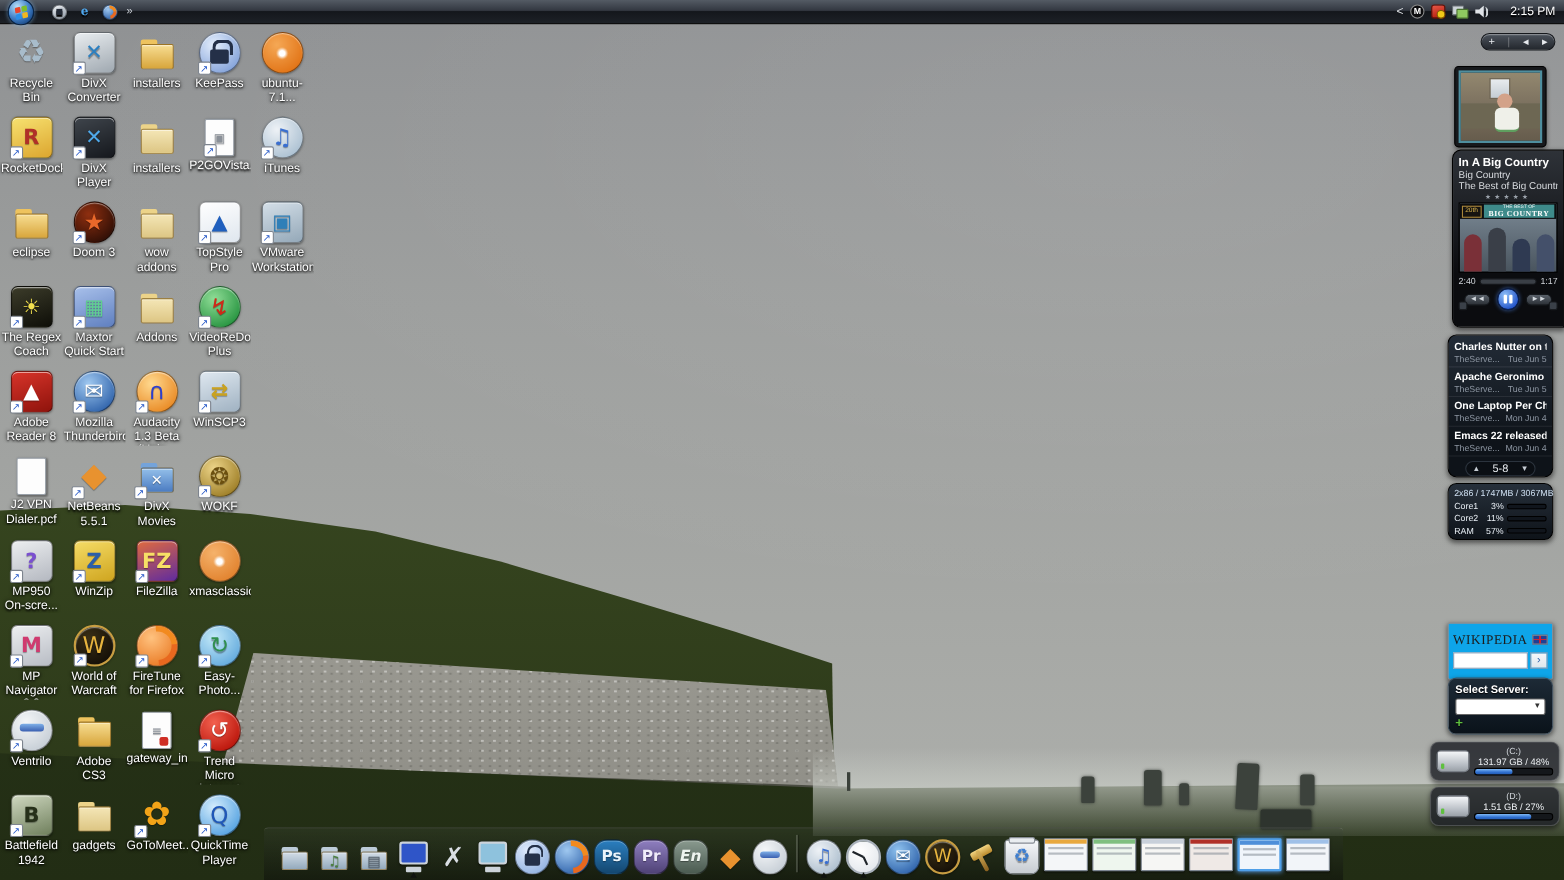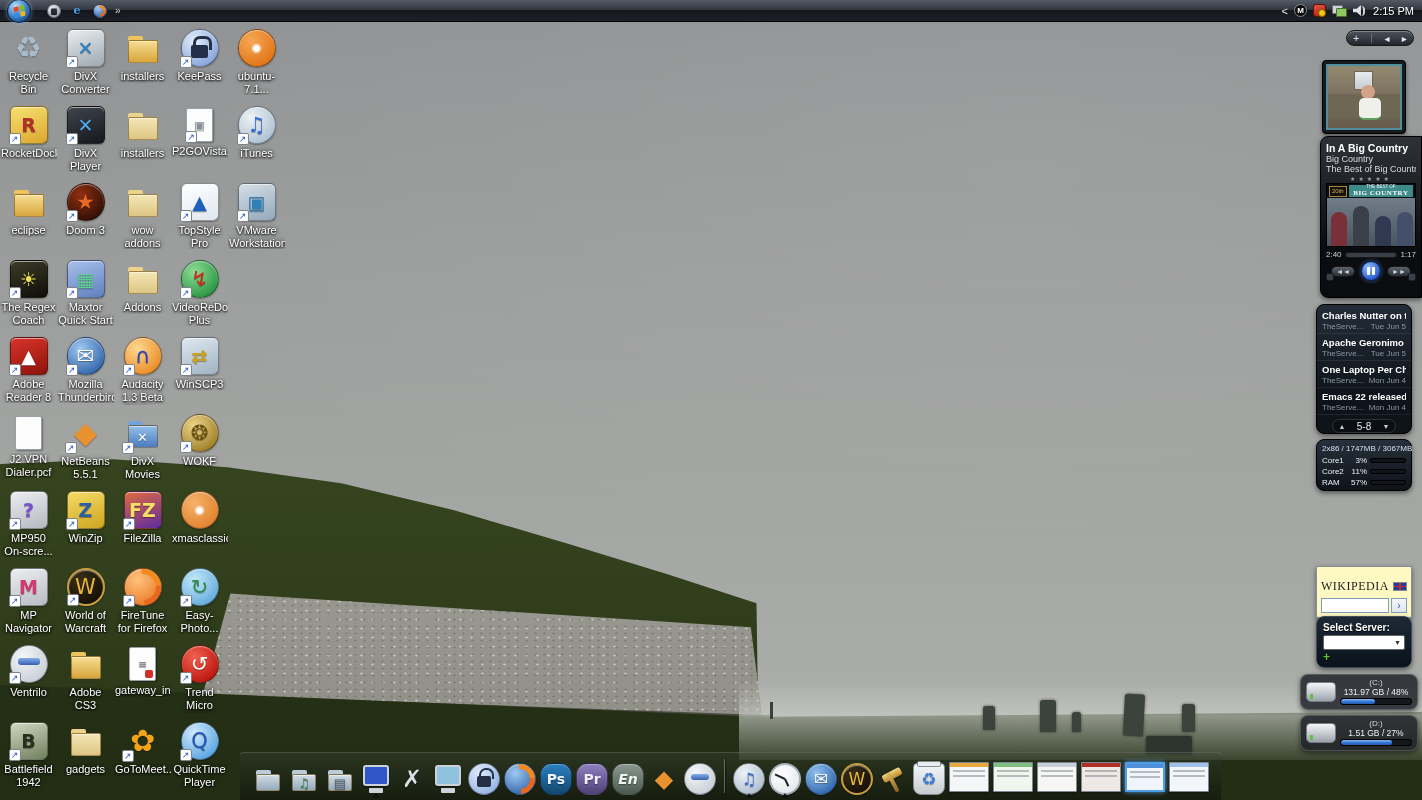--- a/index.html
+++ b/index.html
@@ -39,21 +39,21 @@
   .tray{margin-left:auto;display:flex;align-items:center;gap:6px;margin-right:8px}
   .tray .chevL{color:#e6e9ec;font-size:11px}
   .m-badge{width:13px;height:13px;border-radius:50%;background:#0c0c0e;border:1px solid #888;color:#fff;font-size:8px;font-weight:bold;display:flex;align-items:center;justify-content:center}
   .alert-badge{width:13px;height:13px;border-radius:3px;background:linear-gradient(160deg,#e85848,#b01808);position:relative;border:1px solid #6a0f06}
   .alert-badge::after{content:"";position:absolute;right:-1px;bottom:-1px;width:6px;height:6px;border-radius:50%;background:#f2c818;border:1px solid #7a5c00}
   .net-ic{width:15px;height:12px;position:relative}
   .net-ic::before{content:"";position:absolute;left:0;top:0;width:9px;height:7px;background:#cdd3d9;border:1px solid #6a7076;border-radius:1px}
   .net-ic::after{content:"";position:absolute;right:0;bottom:0;width:9px;height:7px;background:#8fc860;border:1px solid #4a7030;border-radius:1px}
   .spk{width:11px;height:12px;background:#dfe3e7;clip-path:polygon(0 35%,34% 35%,72% 4%,72% 96%,34% 65%,0 65%)}
   .spk-w{width:4px;height:10px;border-right:2px solid #cfd4d8;border-radius:0 6px 6px 0;margin-left:-3px}
-  .clock-txt{color:#fff;font-size:11px;text-shadow:0 1px 1px #000;margin-left:2px}
+  .clock-txt{color:#fff;font-size:11px;text-shadow:0 1px 1px #000;margin-left:14px}
 
   
   .tile{position:relative;width:38px;height:38px;margin:0 auto;display:flex;align-items:center;justify-content:center}
   .glyph{font-family:"DejaVu Sans",sans-serif;font-size:21px;line-height:1;text-shadow:0 1px 1px rgba(0,0,0,.35)}
   .tile.app{background:linear-gradient(160deg,var(--c1,#dfe3e8),var(--c2,#9aa2ac));border-radius:6px;border:1px solid rgba(0,0,0,.4);box-shadow:inset 0 1px 0 rgba(255,255,255,.55),0 1px 2px rgba(0,0,0,.35)}
   .tile.app .glyph{font-weight:bold;font-size:19px}
   .tile.round{background:radial-gradient(circle at 35% 30%,var(--c1,#eee),var(--c2,#888) 85%);border-radius:50%;border:1px solid rgba(0,0,0,.4);box-shadow:inset 0 1px 1px rgba(255,255,255,.5),0 1px 2px rgba(0,0,0,.35)}
   .tile.plain{background:none;border:none}
   .tile.big .glyph{font-size:30px}
   .tile.sq{background:linear-gradient(180deg,var(--c1),var(--c2));border-radius:12px;border:1px solid rgba(0,0,0,.45);box-shadow:inset 0 1px 0 rgba(255,255,255,.3)}
@@ -135,21 +135,21 @@
   .cpu-h{font-size:8px;color:#cfe0f2;text-align:center;margin-bottom:3px;white-space:nowrap}
   .cpu-row{display:flex;align-items:center;gap:3px;margin-top:2px}
   .cpu-l{width:24px;font-size:8px;color:#e8eef4}
   .cpu-v{width:18px;font-size:8px;color:#e8eef4;text-align:right}
   .cpu-bar{flex:1;height:5px;background:#10151c;border:1px solid #000;border-radius:2px;overflow:hidden}
   .cpu-fill{height:100%;border-radius:2px}
   .google-g{top:474px;right:10px;width:96px;height:62px;background:linear-gradient(165deg,#5f87d8,#23449e 70%);border:1px solid #101c40;border-radius:6px;padding:2px 5px;box-shadow:inset 0 1px 0 rgba(255,255,255,.45),0 2px 5px rgba(0,0,0,.5);text-align:center}
   .g-logo{font-family:"DejaVu Serif",serif;font-size:20px;font-weight:bold;line-height:1;text-shadow:1px 1px 2px rgba(0,0,0,.6);letter-spacing:-1px}
   .g-search{font-size:10px;font-weight:bold;color:#fff;text-shadow:1px 1px 1px #000;margin-top:-7px;margin-left:20px;text-align:left}
   .g-input{width:84px;height:13px;margin:2px auto 0;background:#fff;border:1px solid #12234f;box-shadow:inset 1px 1px 2px rgba(0,0,0,.4)}
-  .wiki-g{top:544px;right:10px;width:96px;height:52px;background:#fef9c3;border:1px solid #8a9096;border-radius:2px;padding:12px 4px;box-shadow:0 2px 5px rgba(0,0,0,.5)}
+  .wiki-g{top:544px;right:10px;width:96px;height:52px;background:#0ea5e9;border:1px solid #8a9096;border-radius:2px;padding:7px 4px;box-shadow:0 2px 5px rgba(0,0,0,.5)}
   .wiki-head{display:flex;align-items:center;justify-content:space-between}
   .wiki-title{font-family:"Liberation Serif",serif;font-size:12px;color:#1c1c1c;letter-spacing:.5px}
   .wiki-flag{width:14px;height:9px;background:
     linear-gradient(0deg,transparent 40%,#cf2233 40%,#cf2233 60%,transparent 60%),
     linear-gradient(90deg,transparent 42%,#cf2233 42%,#cf2233 58%,transparent 58%),#1f3f94;border:1px solid #888}
   .wiki-row{display:flex;gap:2px;margin-top:4px}
   .wiki-input{flex:1;height:15px;background:#fff;border:1px solid #7f9db9}
   .wiki-go{width:16px;height:15px;background:linear-gradient(#f4f7fa,#dfe6ec);border:1px solid #7f9db9;font-size:10px;color:#2b5fa8;text-align:center;line-height:13px}
   .server-g{top:594px;right:10px;width:96px;height:52px;background:linear-gradient(180deg,#1d2a36,#0a121a);border:1px solid #3c4c5a;border-radius:8px;padding:5px 6px;box-shadow:0 2px 5px rgba(0,0,0,.5)}
   .srv-label{font-size:10px;font-weight:bold;color:#fff;text-shadow:0 1px 1px #000}

